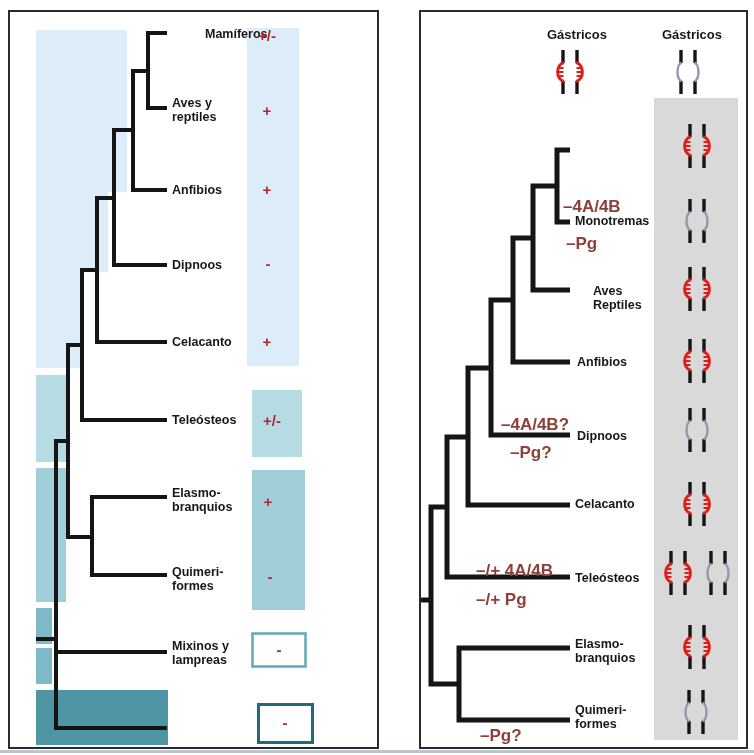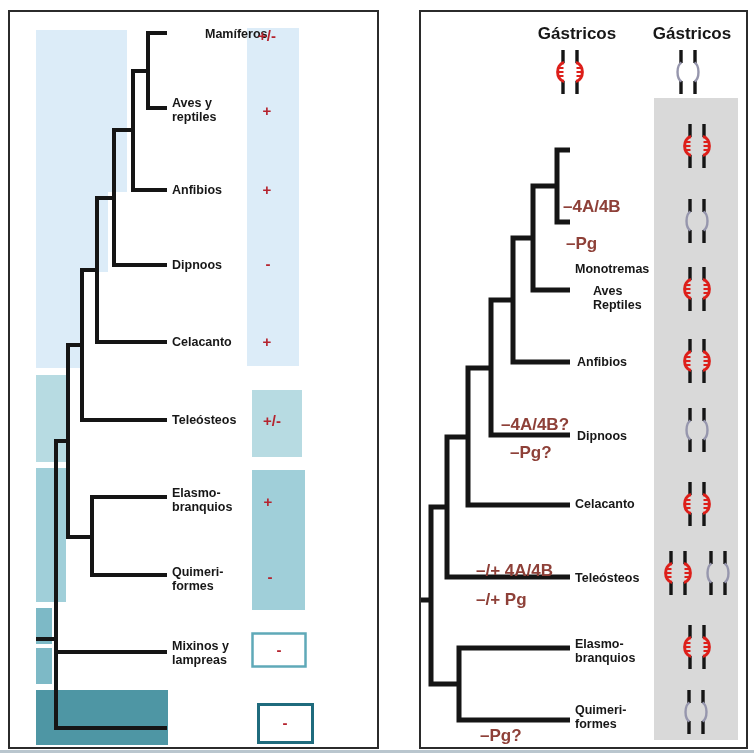--- a/index.html
+++ b/index.html
@@ -19,21 +19,21 @@
   }
   .symbol{
     position:absolute;font-weight:bold;font-size:15px;color:var(--symbol-red);
     transform:translate(-50%,-50%);white-space:nowrap;
   }
   .gene{
     position:absolute;font-weight:bold;font-size:17px;color:var(--gene-maroon);
     white-space:nowrap;
   }
   .col-header{
-    position:absolute;font-weight:bold;font-size:17px;color:#171717;
+    position:absolute;font-weight:bold;font-size:13px;color:#171717;
     transform:translate(-50%,-50%);white-space:nowrap;
   }
   .icon-slot{
     position:absolute;transform:translate(-50%,-50%);display:flex;gap:6px;align-items:center;
   }
   .divider{
     position:absolute;left:0;top:750px;width:754px;height:3px;background:var(--divider-blue);
   }
   .clade1{fill:var(--clade-blue);}
   .cladeT1{fill:var(--clade-teal-light);}
@@ -138,21 +138,21 @@
       <svg width="34" height="46" viewBox="0 0 34 46">
         <path d="M10,1 V14" stroke="#151515" stroke-width="3.4" fill="none"></path>
         <path d="M10,32 V45" stroke="#151515" stroke-width="3.4" fill="none"></path>
         <path d="M24,1 V14" stroke="#151515" stroke-width="3.4" fill="none"></path>
         <path d="M24,32 V45" stroke="#151515" stroke-width="3.4" fill="none"></path>
         <path d="M10.5,13.5 C5.2,16.5 5.2,29.5 10.5,32.5" stroke="#9696ad" stroke-width="2.4" fill="none"></path>
         <path d="M23.5,13.5 C28.8,16.5 28.8,29.5 23.5,32.5" stroke="#9696ad" stroke-width="2.4" fill="none"></path>
       </svg>
     </div>
 
-  <div class="taxon" style="left:575px;top:214px;margin-top:48px;">Monotremas</div>
+  <div class="taxon" style="left:575px;top:214px;">Monotremas</div>
   <div class="taxon" style="left:577px;top:284px;width:50px;margin-left:16px;">Aves Reptiles</div>
   <div class="taxon" style="left:577px;top:355px;">Anfibios</div>
   <div class="taxon" style="left:577px;top:429px;">Dipnoos</div>
   <div class="taxon" style="left:575px;top:497px;">Celacanto</div>
   <div class="taxon" style="left:575px;top:571px;">Teleósteos</div>
   <div class="taxon" style="left:575px;top:637px;width:70px;">Elasmo-branquios</div>
   <div class="taxon" style="left:575px;top:703px;width:60px;">Quimeri-formes</div>
 
   <div class="gene" style="left:563px;top:197px;">–4A/4B</div>
   <div class="gene" style="left:566px;top:234px;">–Pg</div>

